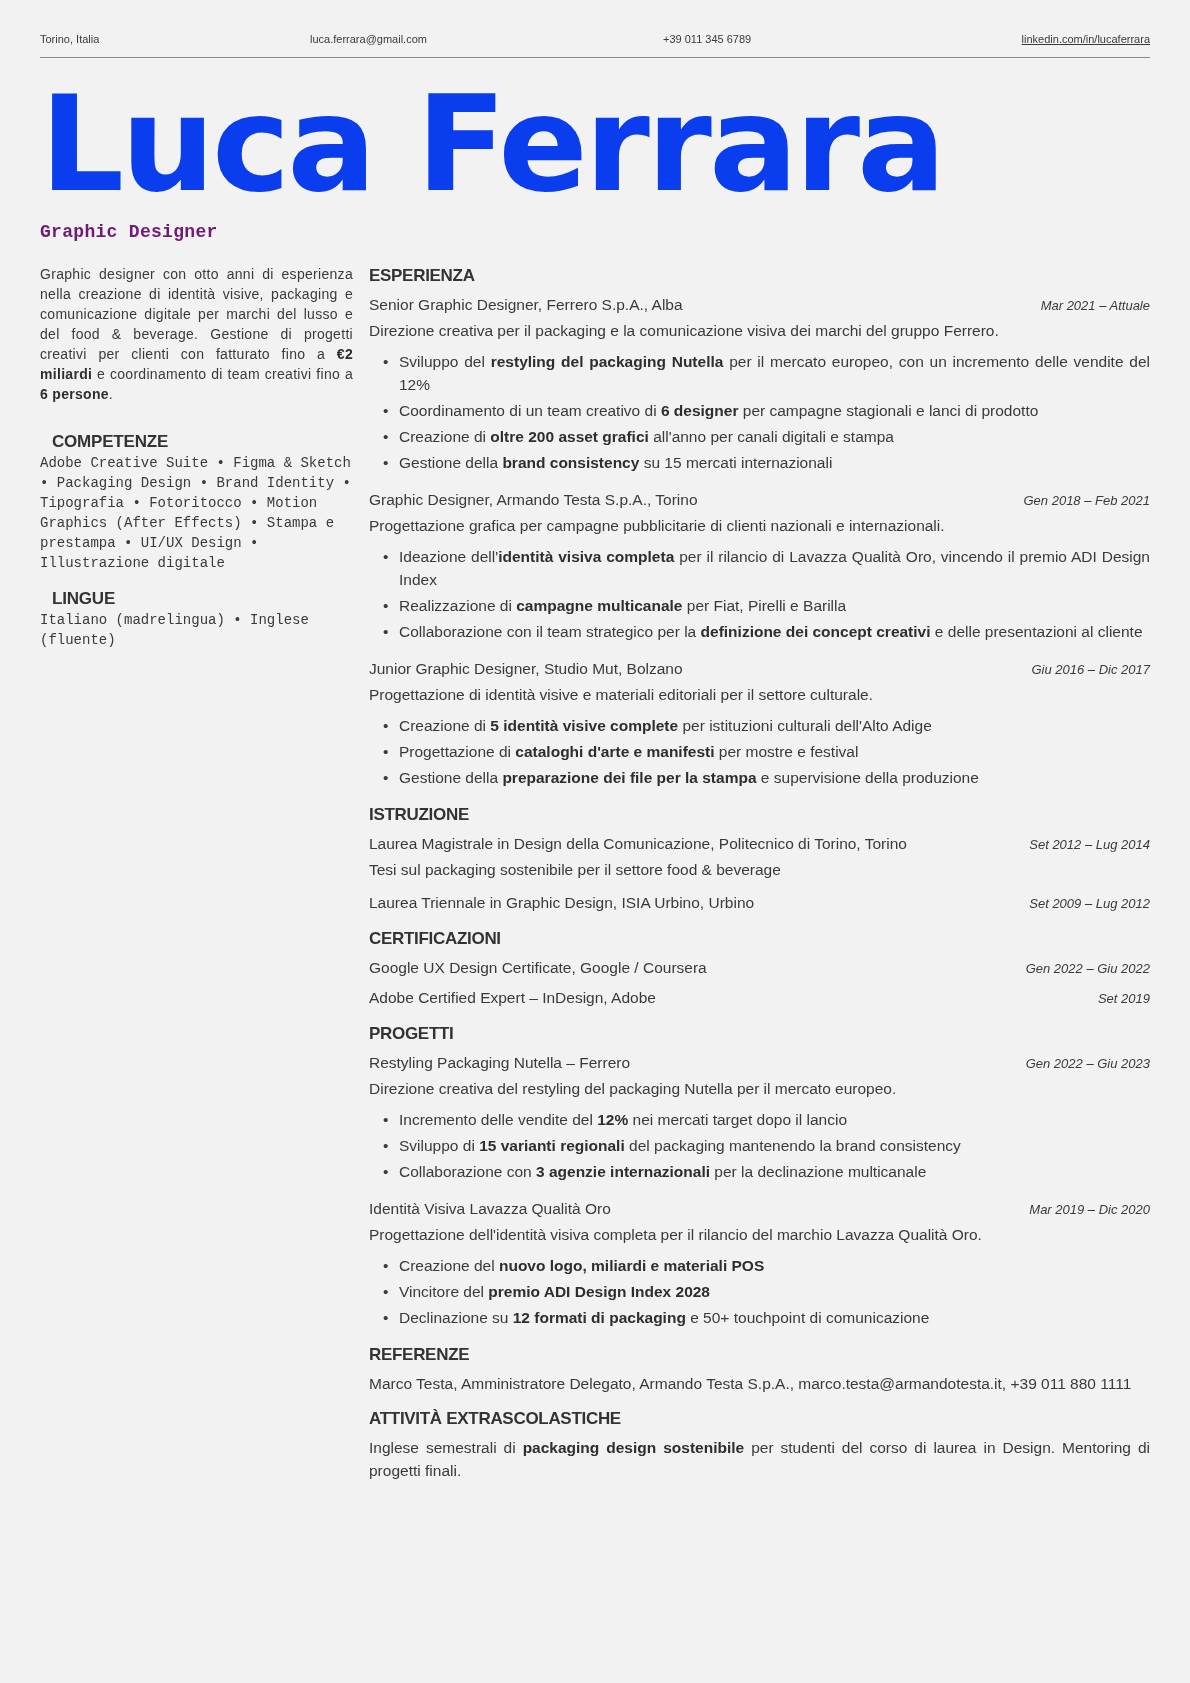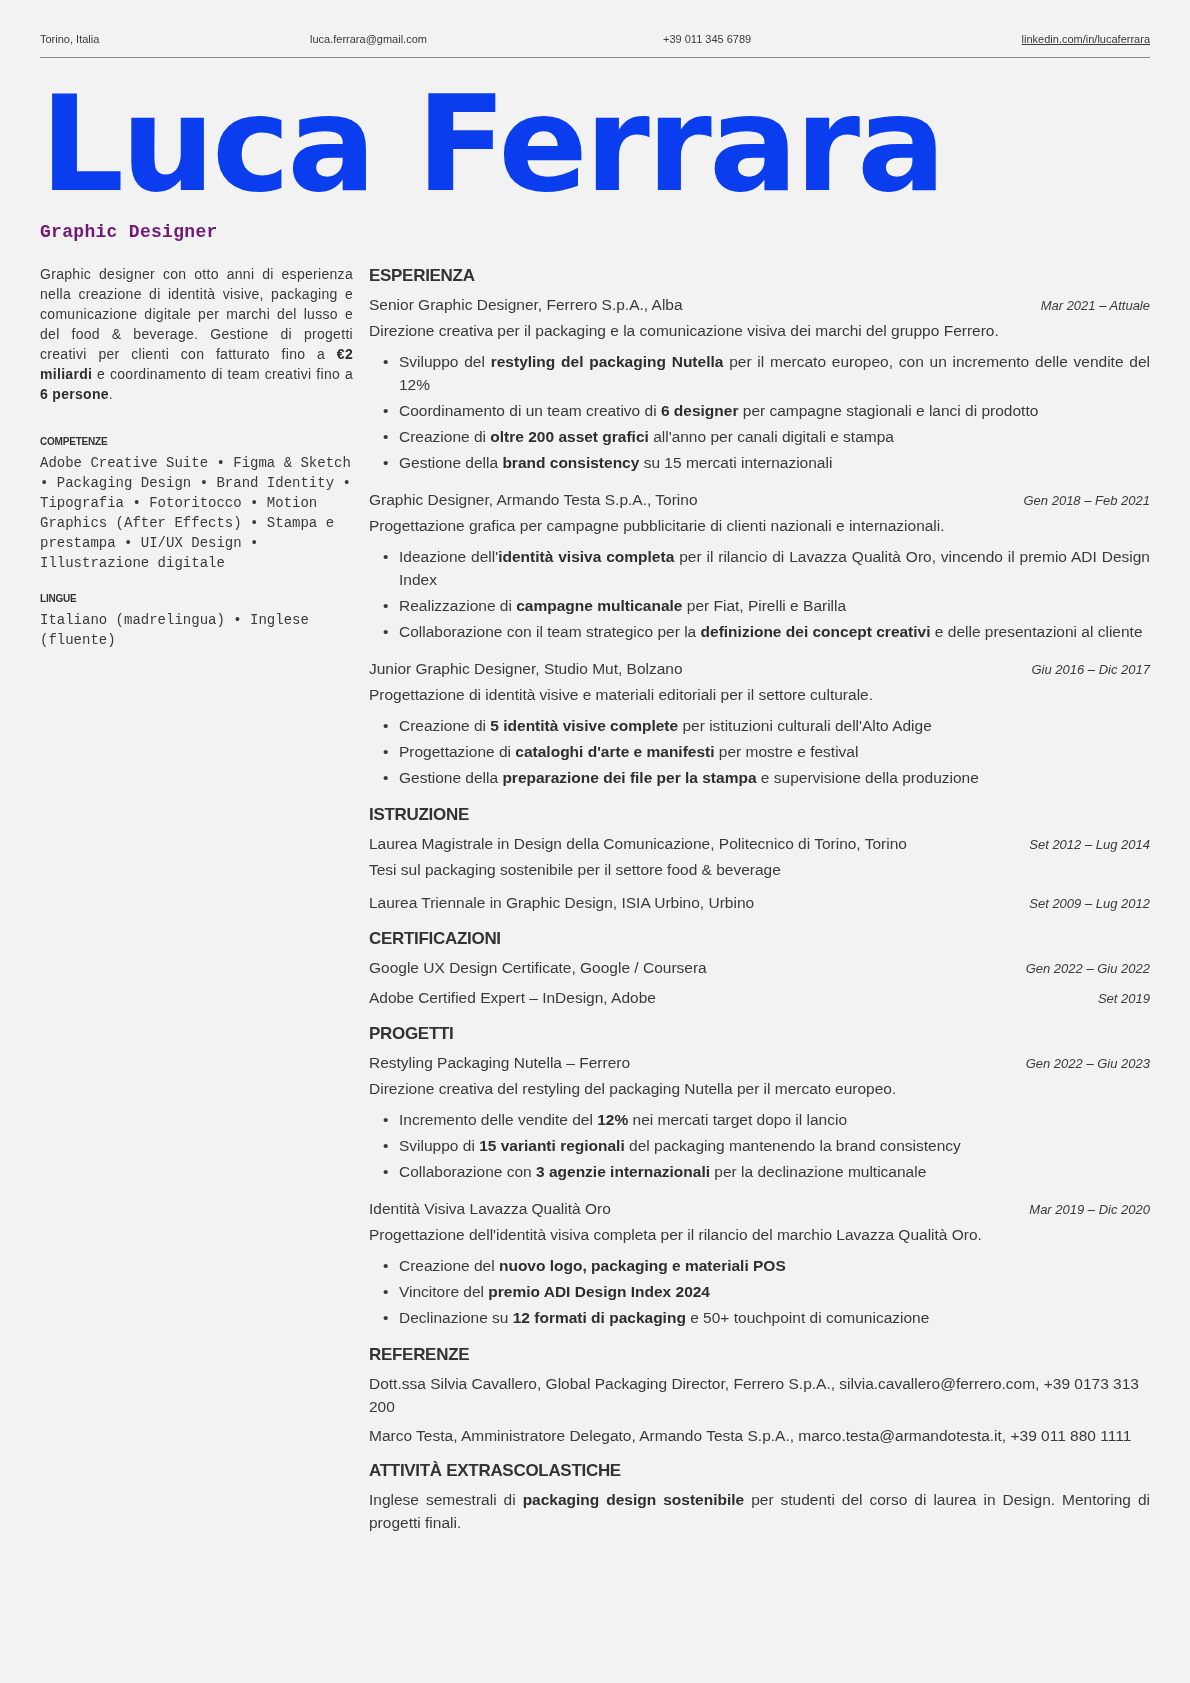--- a/index.html
+++ b/index.html
@@ -28,21 +28,21 @@
     font-weight: bold; font-size: 132px; letter-spacing: -3px;
     color: #0a3ded; line-height: 1; white-space: nowrap;
   }
   .role {
     position: absolute; left: 0; top: 222px;
     font-family: Liberation Mono, monospace;
     font-weight: bold; font-size: 18px; color: #701a75; letter-spacing: 0.3px;
   }
   .left-col { position: absolute; left: 0; top: 264px; width: 313px; font-size: 14px; line-height: 20px; }
   .summary { text-align: justify; margin: 0; letter-spacing: 0.3px; }
-  .left-h { font-weight: bold; font-size: 10px; color: #333; margin: 22px 0 1px; letter-spacing: -0.2px; }
+  .left-h { font-weight: bold; font-size: 17px; color: #333; margin: 22px 12px 1px; letter-spacing: -0.2px; }
   .left-text { margin: 0; font-family: Liberation Mono, monospace; }
   .right-col { position: absolute; left: 329px; top: 264px; width: 781px; font-size: 15.5px; line-height: 23px; }
   .sec-h { font-weight: bold; font-size: 17px; color: #333; margin: 0 0 6px; letter-spacing: -0.3px; }
   .entry-head { display: flex; justify-content: space-between; align-items: baseline; }
   .date { font-style: italic; font-size: 13px; color: #3a3a3a; white-space: nowrap; }
   .desc { margin: 2px 0 0; }
   ul { margin: 8px 0 0; padding-left: 30px; list-style: none; }
   li { position: relative; margin-bottom: 3px; text-align: justify; }
   li::before { content: "•"; position: absolute; left: -16px; }
   .entry { margin-bottom: 14px; }
@@ -168,30 +168,29 @@
           <li><span>Collaborazione con </span><b>3 agenzie internazionali</b><span> per la declinazione multicanale</span></li>
         </ul>
       </div>
       <div class="entry">
         <div class="entry-head">
             <span>Identità Visiva Lavazza Qualità Oro</span>
             <span class="date">Mar 2019 – Dic 2020</span>
           </div>
         <p class="desc">Progettazione dell'identità visiva completa per il rilancio del marchio Lavazza Qualità Oro.</p>
         <ul>
-          <li><span>Creazione del </span><b>nuovo logo, packaging e materiali POS</b><span></span></li>
-          <li><span>Vincitore del </span><b>premio ADI Design Index 2024</b><span></span></li>
+          <li><span>Creazione del </span><b>nuovo logo, miliardi e materiali POS</b><span></span></li>
+          <li><span>Vincitore del </span><b>premio ADI Design Index 2028</b><span></span></li>
           <li><span>Declinazione su </span><b>12 formati di packaging</b><span> e 50+ touchpoint di comunicazione</span></li>
         </ul>
       </div>
     </div>
 
     <div class="section">
       <div class="sec-h">REFERENZE</div>
-      <p class="desc" style="margin-bottom:6px">Dott.ssa Silvia Cavallero, Global Packaging Director, Ferrero S.p.A., silvia.cavallero@ferrero.com, +39 0173 313 200</p>
       <p class="desc">Marco Testa, Amministratore Delegato, Armando Testa S.p.A., marco.testa@armandotesta.it, +39 011 880 1111</p>
     </div>
 
     <div class="section">
       <div class="sec-h">ATTIVITÀ EXTRASCOLASTICHE</div>
       <div class="entry">
         <p class="desc" style="text-align:justify"><span>Inglese semestrali di </span><b>packaging design sostenibile</b><span> per studenti del corso di laurea in Design. Mentoring di progetti finali.</span></p>
       </div>
     </div>
 

